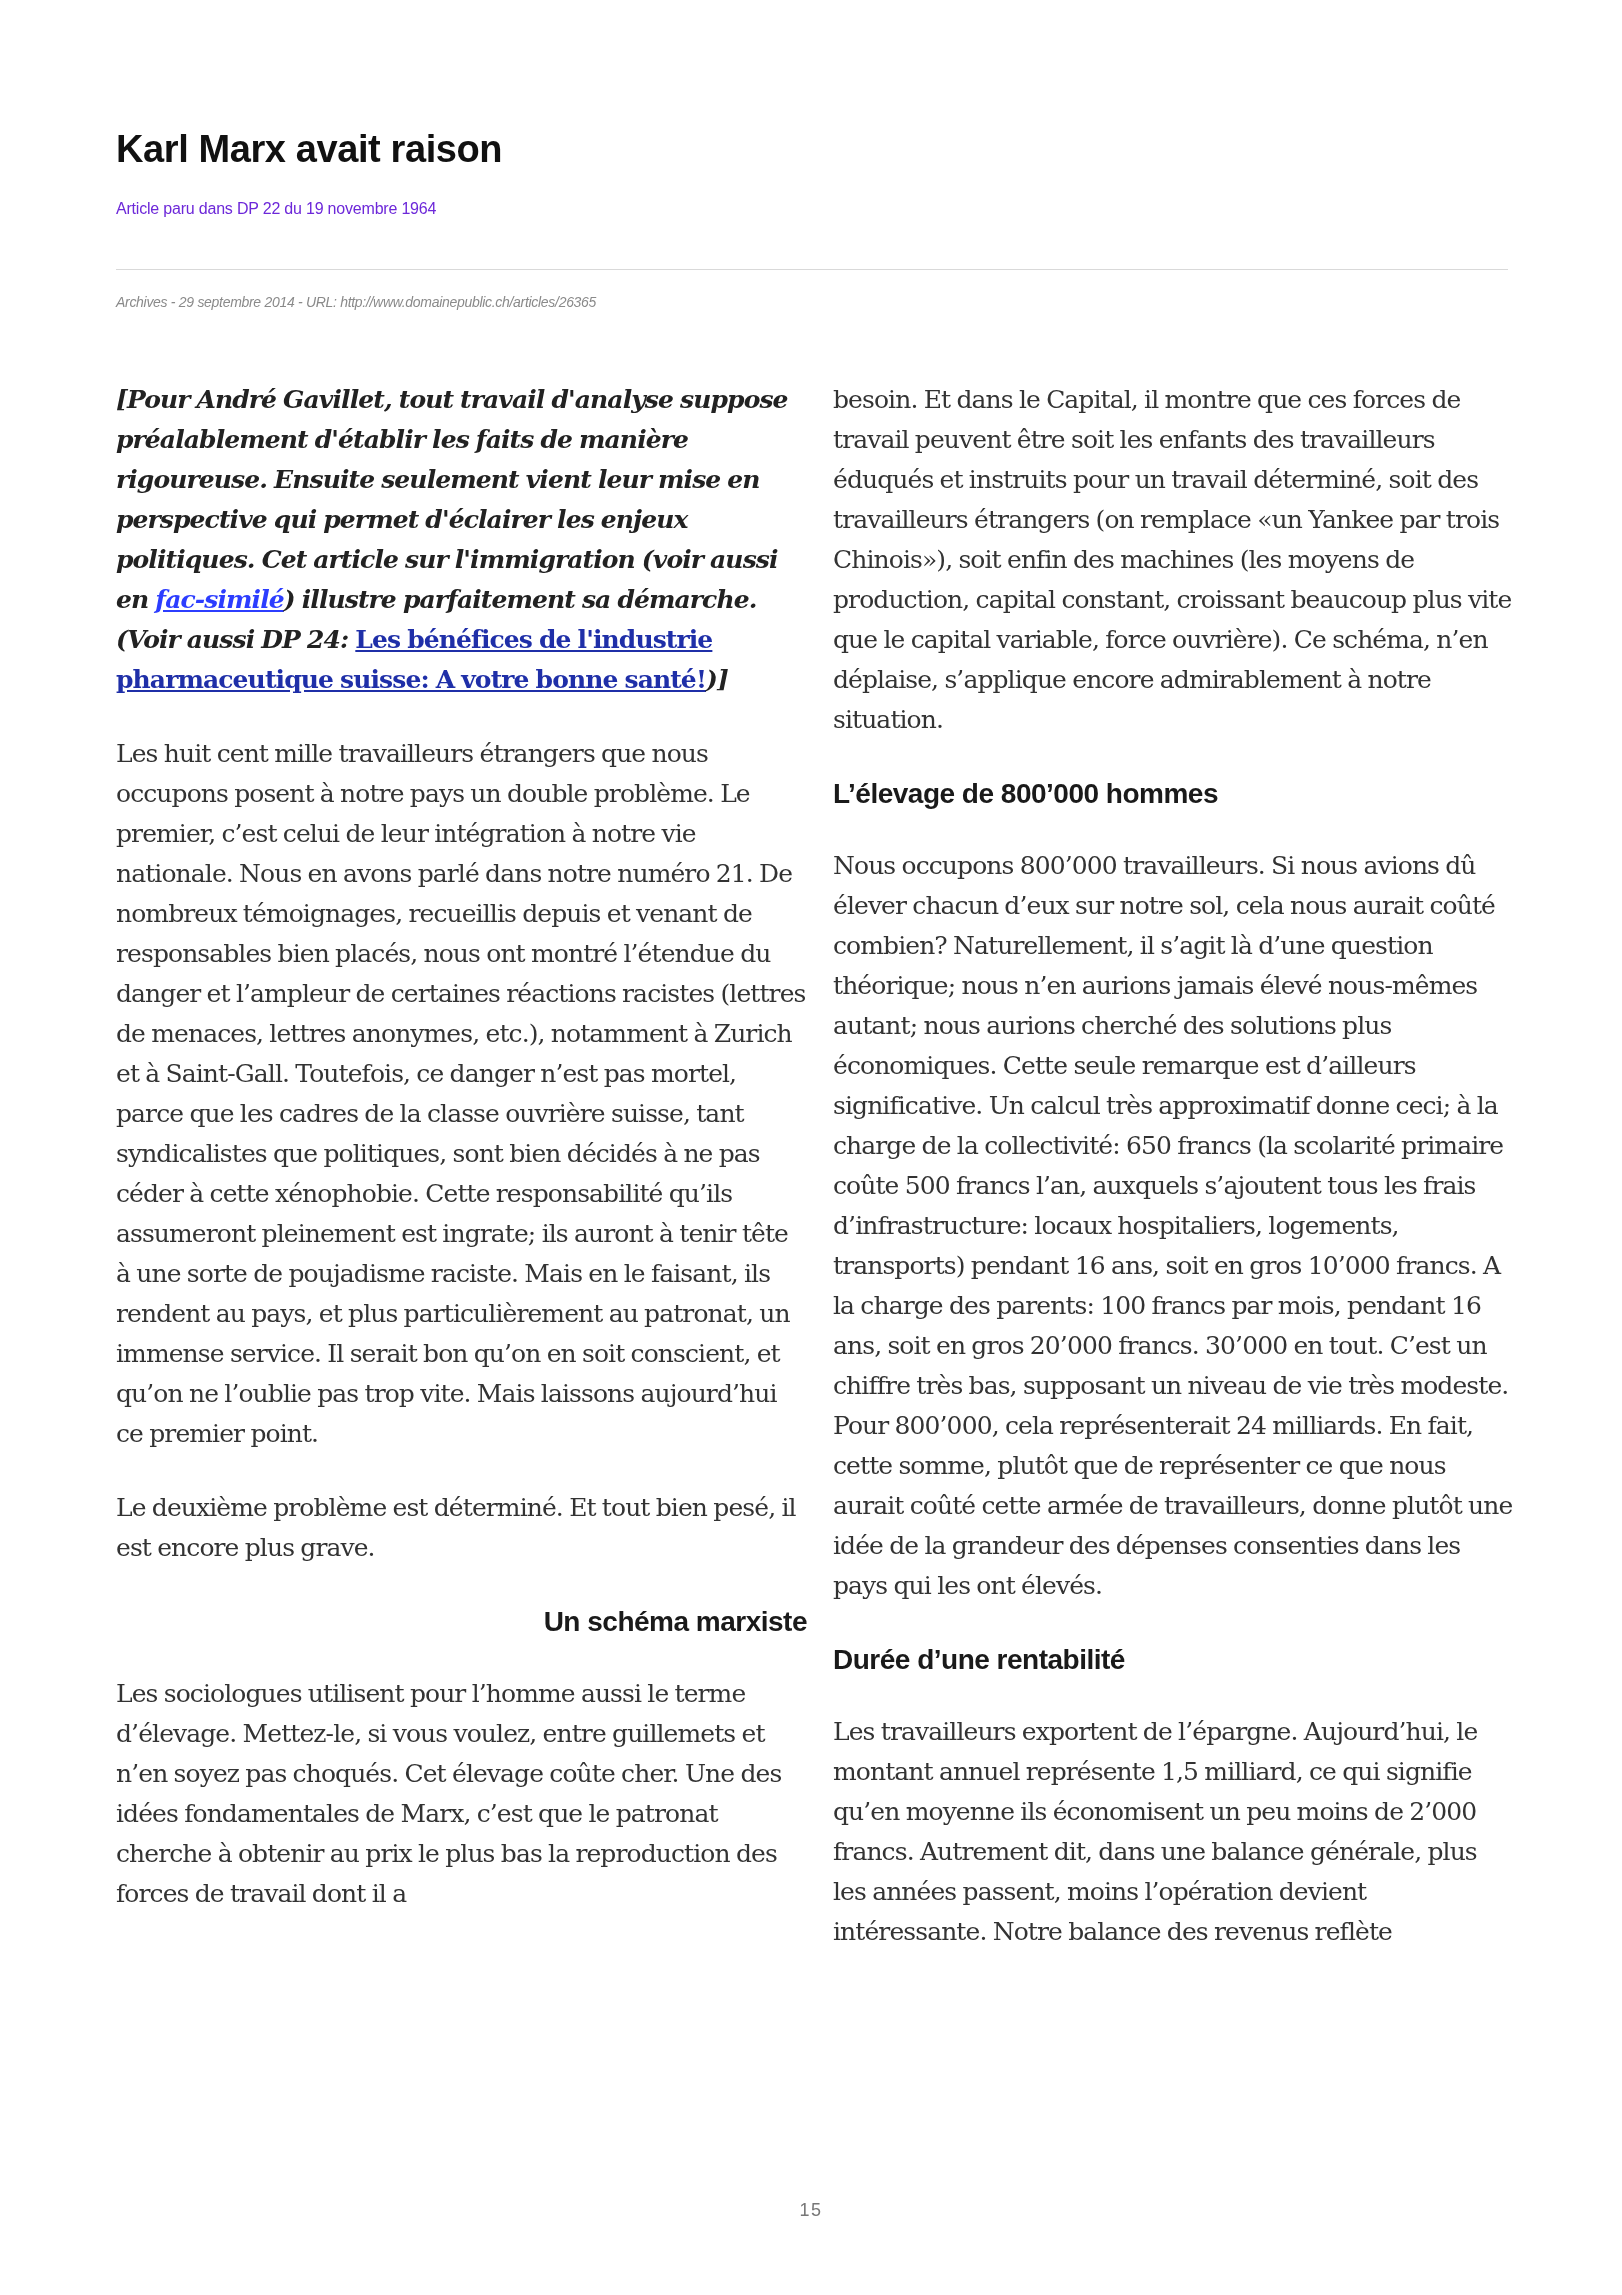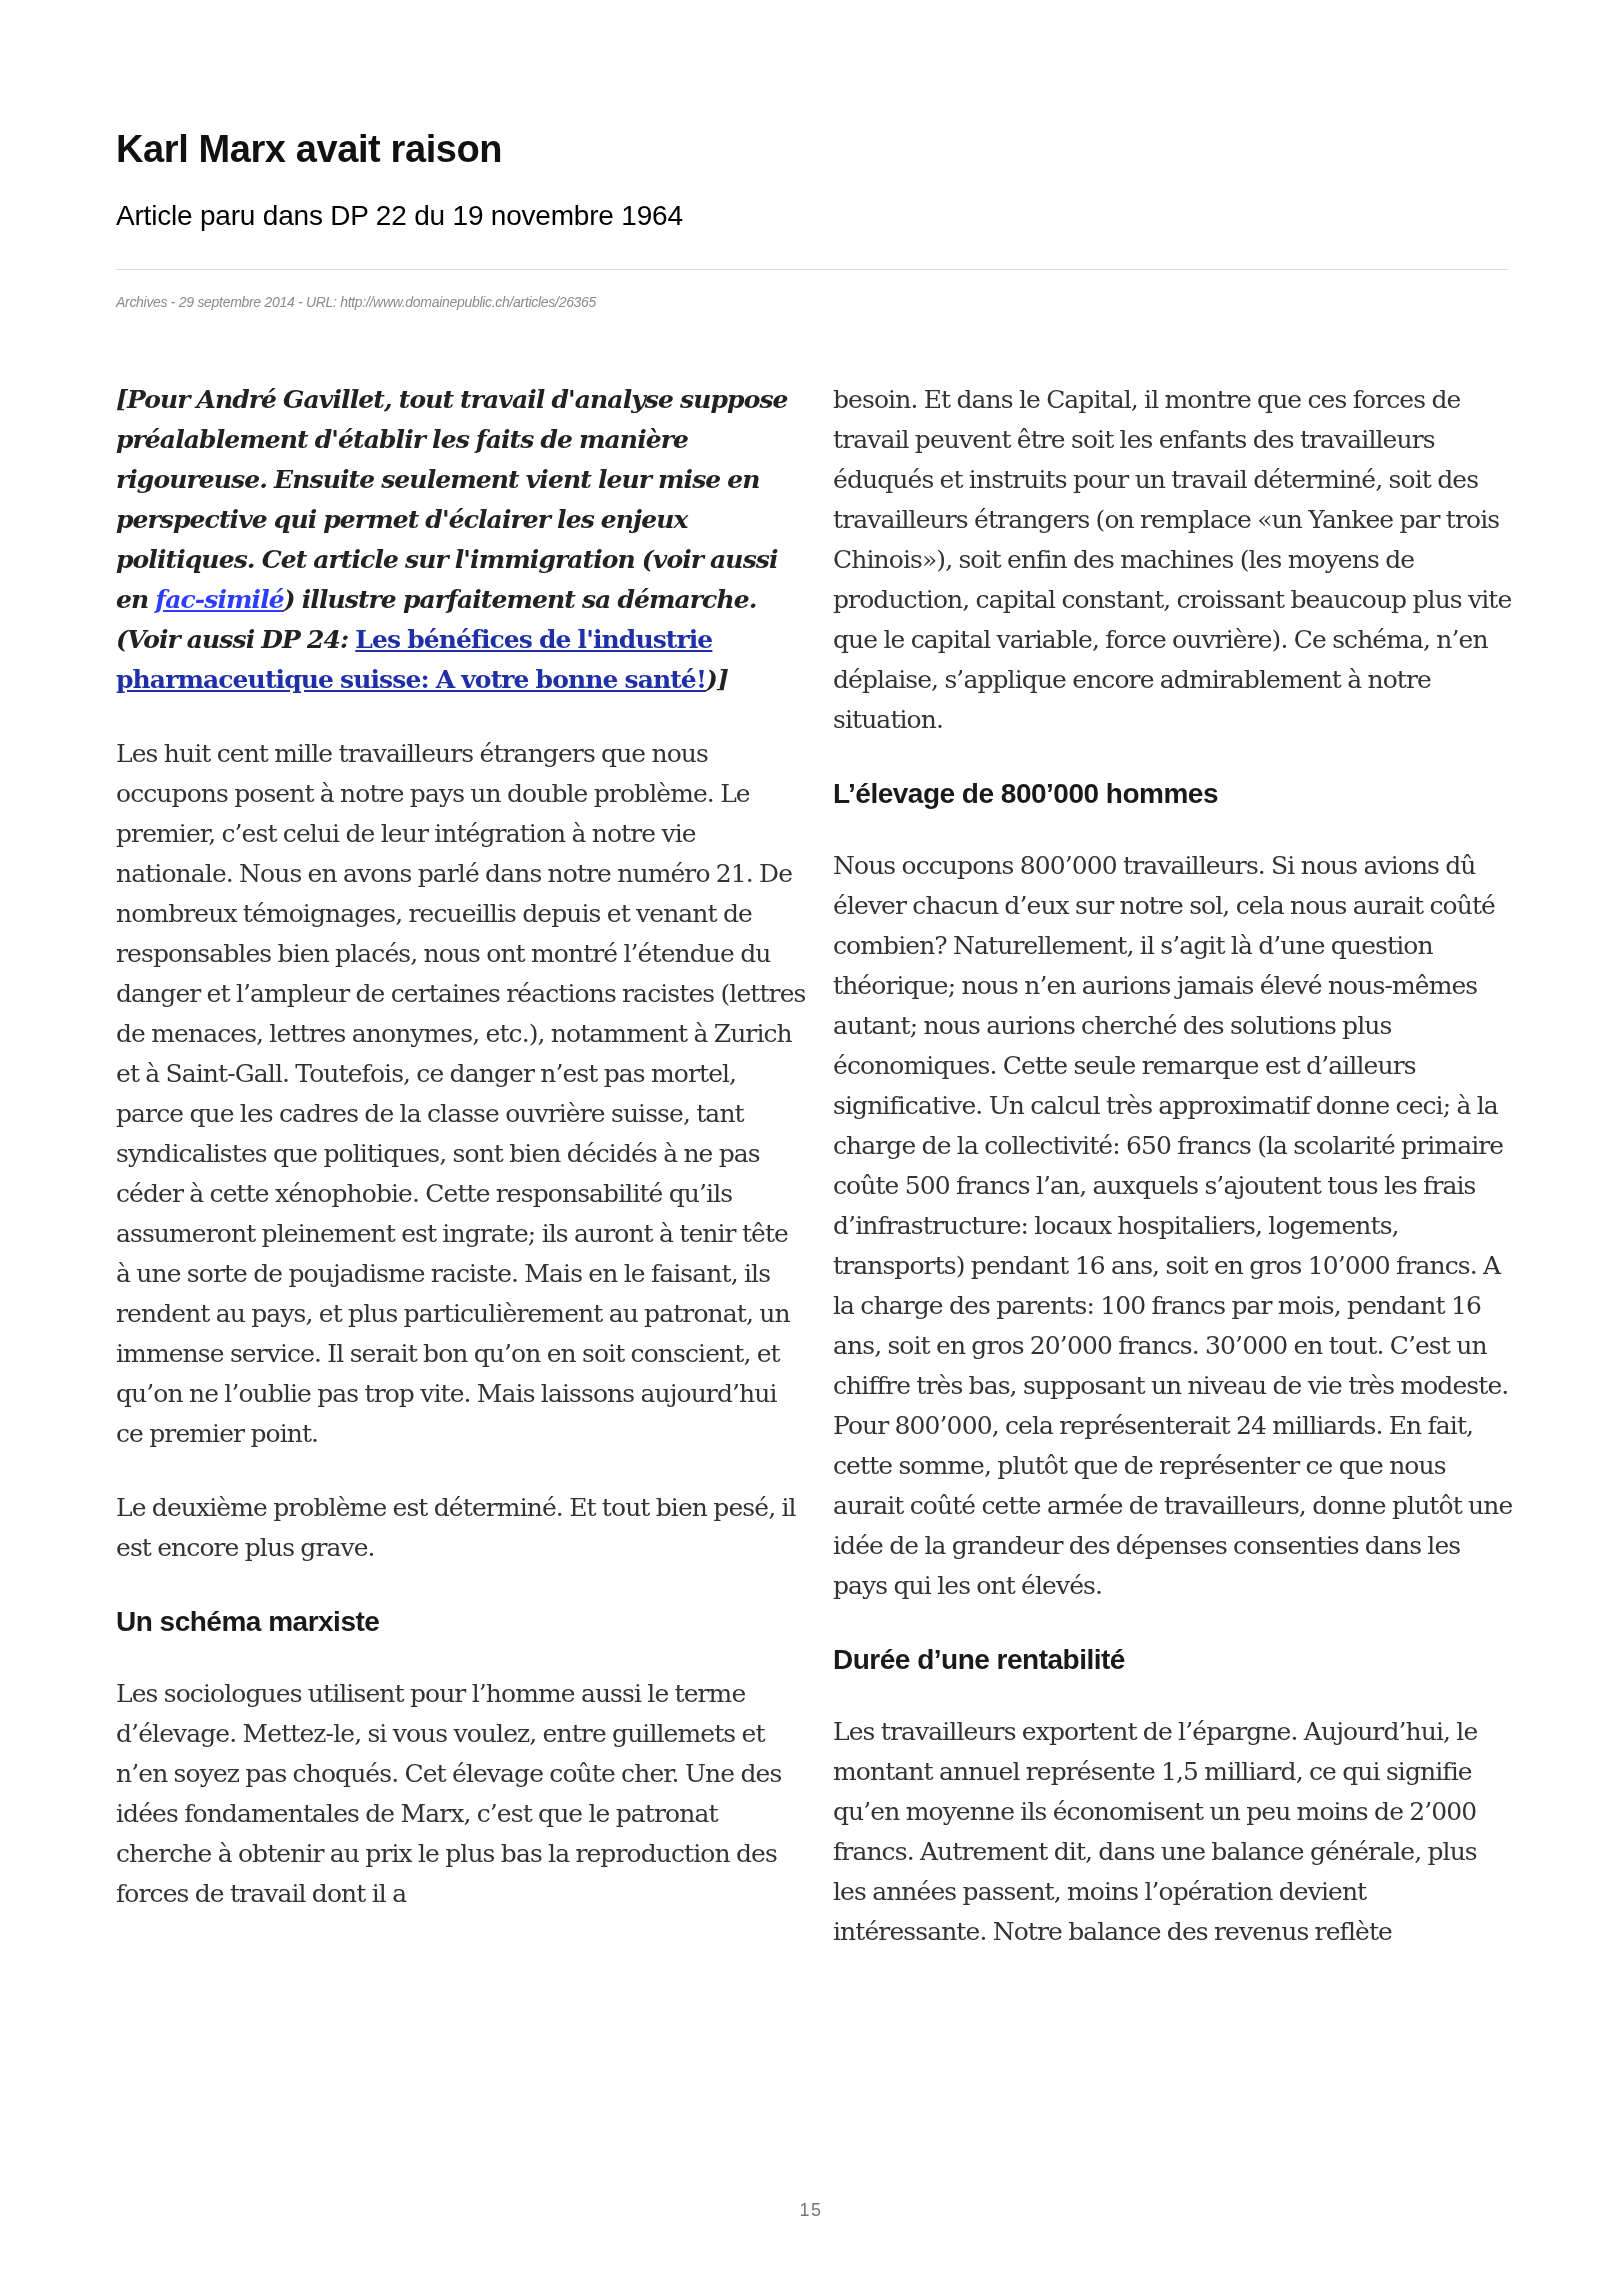--- a/index.html
+++ b/index.html
@@ -30,22 +30,22 @@
     font-size: 38px;
     letter-spacing: -0.4px;
     color: #111111;
     white-space: nowrap;
   }
   .subtitle {
     position: absolute;
     top: 200px;
     left: 0;
     font-family: "Liberation Sans", "DejaVu Sans", sans-serif;
-    font-size: 28px;
-    color: #000000;
+    font-size: 16px;
+    color: #6d28d9;
     white-space: nowrap;
     letter-spacing: -0.2px;
   }
   .rule {
     position: absolute;
     top: 269px;
     left: 0;
     width: 1392px;
     height: 0;
     border-top: 1.6px solid #d9d9d9;
@@ -92,21 +92,21 @@
   }
   .col h2 {
     margin: 0 0 32px 0;
     font-family: "Liberation Sans", "DejaVu Sans", sans-serif;
     font-weight: bold;
     font-size: 28px;
     line-height: 40px;
     color: #1a1a1a;
     letter-spacing: -0.5px;
   }
-  .col-left h2 { margin-top: 4px; }
+  .col-left h2 { margin-top: 4px; text-align: right; }
   .page-number {
     position: absolute;
     top: 2200px;
     left: 0;
     width: 1622px;
     text-align: center;
     font-family: "Liberation Sans", "DejaVu Sans", sans-serif;
     font-size: 18px;
     color: #777777;
     letter-spacing: 1.6px;

